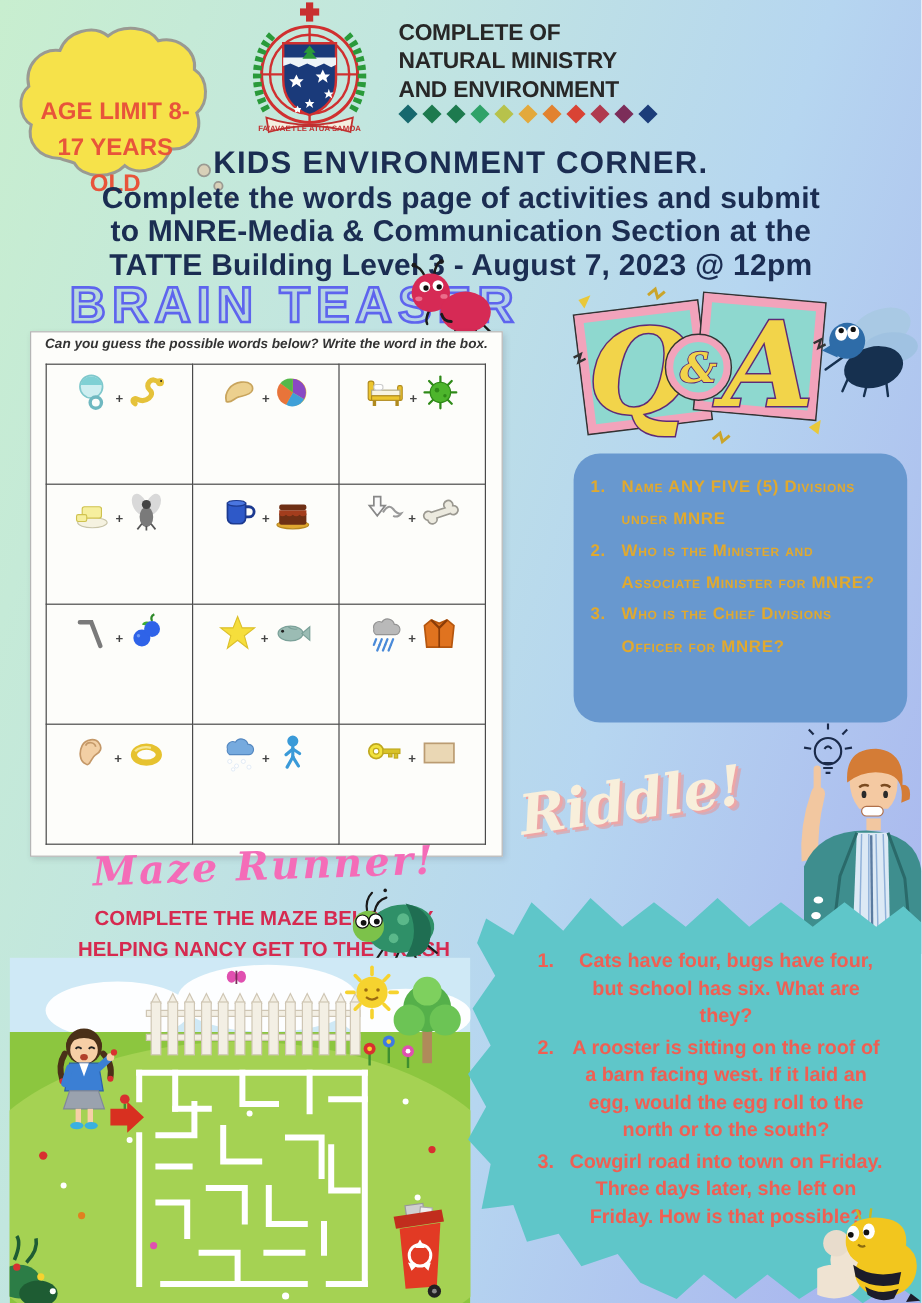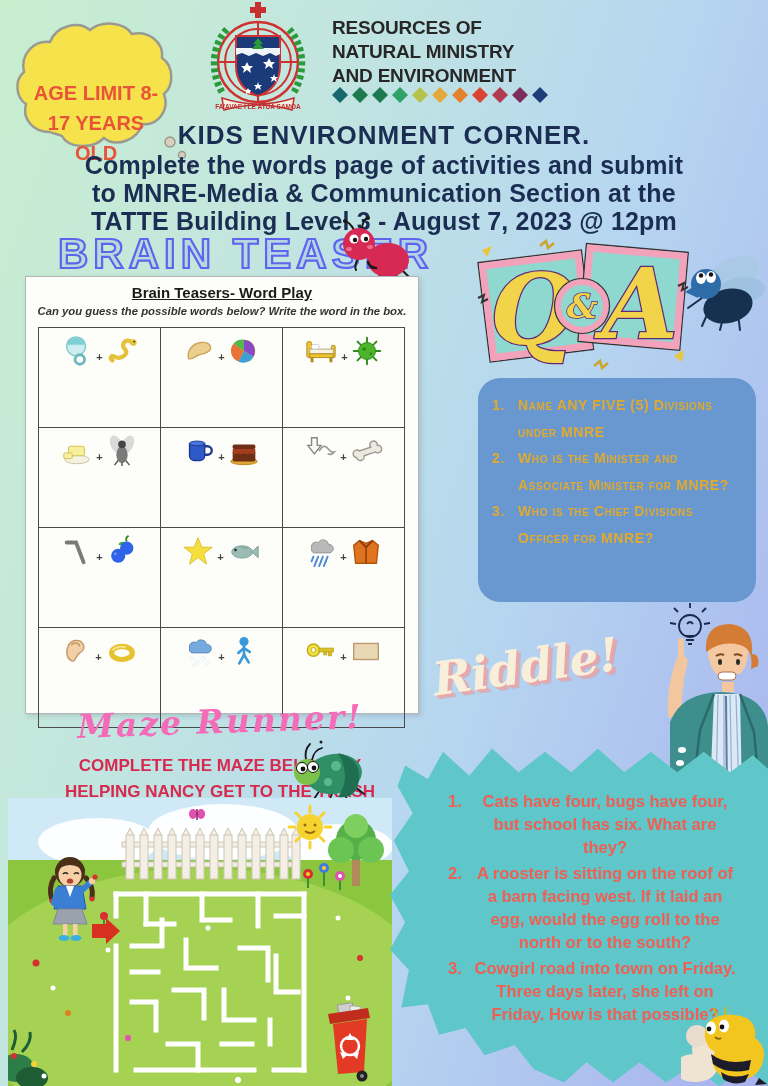--- a/index.html
+++ b/index.html
@@ -104,21 +104,21 @@
       <polygon points="77,58 79,62 83,62 80,65 81,69 77,66 73,69 74,65 71,62 75,62"></polygon>
       <polygon points="82,74 83,77 86,77 84,79 85,82 82,80 79,82 80,79 78,77 81,77"></polygon>
       <polygon points="66,82 67,85 70,85 68,87 69,90 66,88 63,90 64,87 62,85 65,85"></polygon>
       <polygon points="56,88 57,90 59,90 58,92 58,94 56,93 54,94 54,92 53,90 55,90"></polygon>
     </g>
     <path d="M30,98 q36,12 72,0 l-2,12 q-34,-10 -68,0 Z" fill="#f5f0e0" stroke="#c03030" stroke-width="1.5"></path>
     <text x="66" y="109" text-anchor="middle" font-size="6.5" font-weight="bold" fill="#c03030">FA'AVAE I LE ATUA SAMOA</text>
   </svg>
 
   <div class="ministry">
-    <div>RESOURCES OF</div>
+    <div>COMPLETE OF</div>
     <div>NATURAL MINISTRY</div>
     <div>AND ENVIRONMENT</div>
   </div>
 
   <svg class="abs" style="left:331px;top:86px;" width="224" height="18" viewBox="0 0 224 18">
     <polygon points="9,1 17,9 9,17 1,9" fill="#17686e"></polygon>
     <polygon points="29,1 37,9 29,17 21,9" fill="#1d7a4e"></polygon>
     <polygon points="49,1 57,9 49,17 41,9" fill="#1d7a4e"></polygon>
     <polygon points="69,1 77,9 69,17 61,9" fill="#2fa268"></polygon>
     <polygon points="89,1 97,9 89,17 81,9" fill="#b7c24b"></polygon>
@@ -155,21 +155,20 @@
     <circle cx="22" cy="23" r="4.5" fill="#fff"></circle>
       <circle cx="33" cy="22" r="4.5" fill="#fff"></circle>
     <circle cx="23" cy="24" r="2.2" fill="#111"></circle>
       <circle cx="34" cy="23" r="2.2" fill="#111"></circle>
     <ellipse cx="17" cy="33" rx="3" ry="2" fill="#f08098" opacity="0.8"></ellipse>
     <ellipse cx="38" cy="31" rx="3" ry="2" fill="#f08098" opacity="0.8"></ellipse>
     <path d="M36,46 q2,6 8,6" stroke="#1a1a1a" stroke-width="2.5" fill="none" stroke-linecap="round"></path>
   </svg>
 
   <div class="sheet">
-    <div class="wtitle">Brain Teasers- Word Play</div>
     <div class="winstr">Can you guess the possible words below? Write the word in the box.</div>
     <table class="ptable">
       <tbody>
           <tr>
         <td>
               <div class="pair">
           <svg width="34" height="34" viewBox="0 0 36 36">
                   <circle cx="17" cy="13" r="10" fill="#cdeef0" stroke="#7fc8cc" stroke-width="1.5"></circle>
                   <path d="M7.3,11.5 a10,10 0 0 1 19.4,0 Z" fill="#7fd0d4"></path>
                   <circle cx="21" cy="27" r="5" fill="none" stroke="#6fb8c0" stroke-width="3"></circle>

